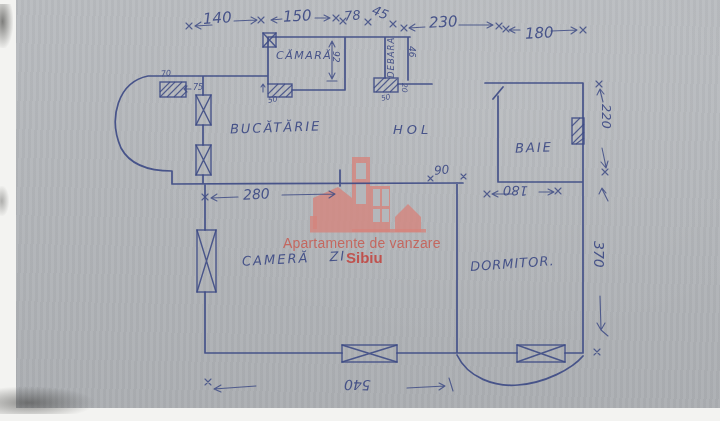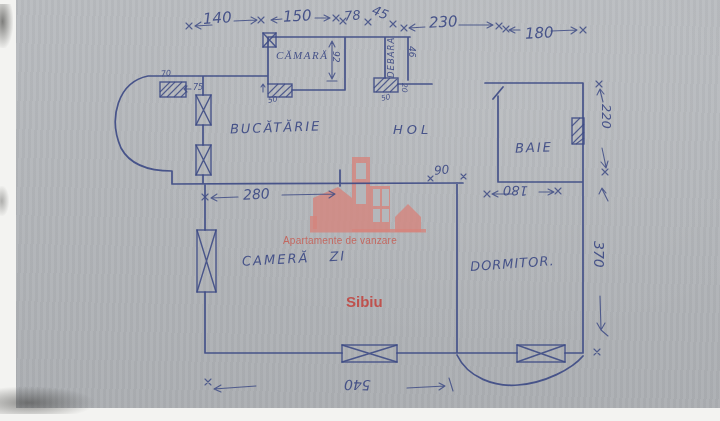--- a/index.html
+++ b/index.html
@@ -49,22 +49,22 @@
       <rect class="wm-shape" x="370" y="186" width="20" height="46"></rect>
       <rect class="wm-hole" x="373" y="189" width="7" height="17"></rect>
       <rect class="wm-hole" x="382" y="189" width="7" height="17"></rect>
       <rect class="wm-hole" x="373" y="209" width="7" height="13"></rect>
       <rect class="wm-hole" x="382" y="209" width="7" height="13"></rect>
       <path class="wm-shape" d="M395,232 V217 L408,204 L421,217 V232 Z"></path>
       <rect class="wm-shape" x="310" y="216" width="7" height="13"></rect>
       <rect class="wm-shape" x="310" y="229" width="116" height="3.5"></rect>
     </g>
   </svg>
-  <div class="wm-text" style="left:283px;top:235px;font-size:10px;color:var(--wmtext);opacity:.85;letter-spacing:.2px;">Apartamente de vanzare</div>
-  <div class="wm-text" style="left:346px;top:249px;font-size:15px;color:var(--wmaccent);opacity:.8;font-weight:bold;margin-top:44px;">Sibiu</div>
+  <div class="wm-text" style="left:283px;top:235px;font-size:14px;color:var(--wmtext);opacity:.85;letter-spacing:.2px;">Apartamente de vanzare</div>
+  <div class="wm-text" style="left:346px;top:249px;font-size:15px;color:var(--wmaccent);opacity:.8;font-weight:bold;">Sibiu</div>
 
   <svg width="720" height="421" viewBox="0 0 720 421">
     <g>
       <path class="wall" d="
         M268,37 L410,37 M268,37 L268,84 M345,37 L345,90 M292,90 L345,90
         M385,37 L385,78 M408,37 L408,80 M398,84 L432,84
         M485,83 L583,83 M498,96 L498,182 M498,182 L583,182 M583,83 L583,353
         M148,76 L268,76
         M148,76 C118,82 108,118 121,148 M121,148 C129,163 146,171 172,171 M172,171 L172,184
         M203,76 L203,95 M203,125 L203,145 M203,175 L203,184
@@ -160,21 +160,21 @@
     </g>
   </svg>
 
   <div class="lbl" style="left:203px;top:11px;font-size:15px;transform:rotate(-4deg);">140</div>
   <div class="lbl" style="left:283px;top:9px;font-size:15px;transform:rotate(-3deg);">150</div>
   <div class="lbl" style="left:344px;top:9px;font-size:13px;transform:rotate(-5deg);">78</div>
   <div class="lbl" style="left:372px;top:6px;font-size:13px;transform:rotate(22deg);">45</div>
   <div class="lbl" style="left:429px;top:15px;font-size:15px;transform:rotate(-3deg);">230</div>
   <div class="lbl" style="left:525px;top:26px;font-size:15px;transform:rotate(-3deg);">180</div>
 
-  <div class="lbl room" style="left:276px;top:50px;font-size:11px;letter-spacing:1.5px;font-family:Liberation Serif, serif;">CĂMARĂ</div>
+  <div class="lbl room" style="left:276px;top:50px;font-size:11px;letter-spacing:1.5px;">CĂMARĂ</div>
   <div class="lbl v-90" style="left:387px;top:78px;font-size:8.5px;letter-spacing:1px;">DEBARA</div>
   <div class="lbl room" style="left:230px;top:121px;transform:rotate(-2deg);">BUCĂTĂRIE</div>
   <div class="lbl room" style="left:372px;top:123px;letter-spacing:4px;margin-left:21px;">HOL</div>
   <div class="lbl room" style="left:515px;top:141px;transform:rotate(-2deg);">BAIE</div>
   <div class="lbl room" style="left:242px;top:252px;transform:rotate(-3deg);word-spacing:14px;">CAMERĂ  ZI</div>
   <div class="lbl room" style="left:470px;top:257px;transform:rotate(-4deg);letter-spacing:1px;">DORMITOR.</div>
 
   <div class="lbl" style="left:243px;top:187px;font-size:14px;transform:rotate(-3deg);">280</div>
   <div class="lbl" style="left:434px;top:164px;font-size:12px;transform:rotate(-5deg);">90</div>
   <div class="lbl flip" style="left:503px;top:184px;font-size:13px;">180</div>

